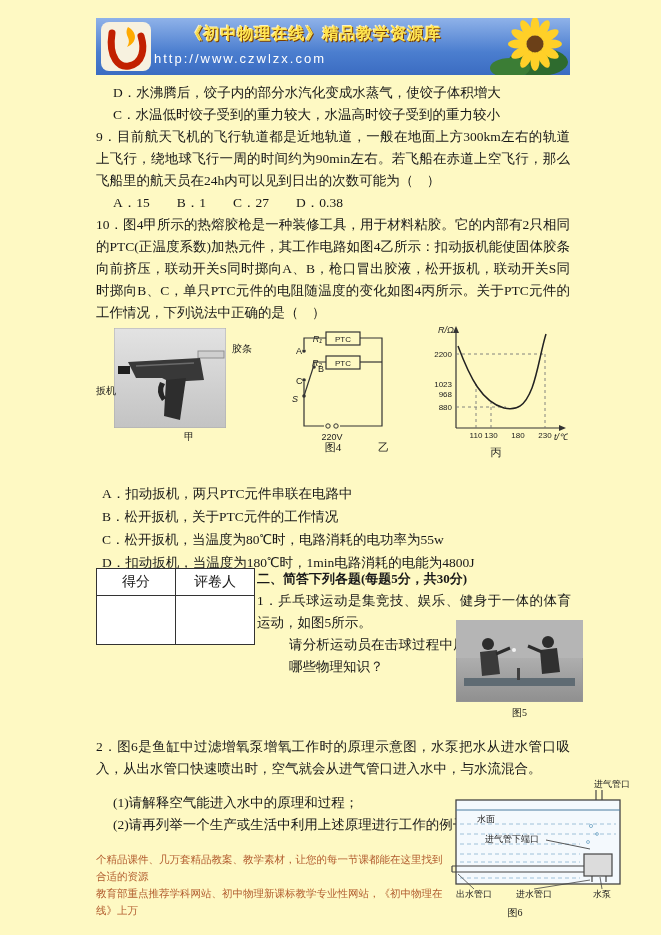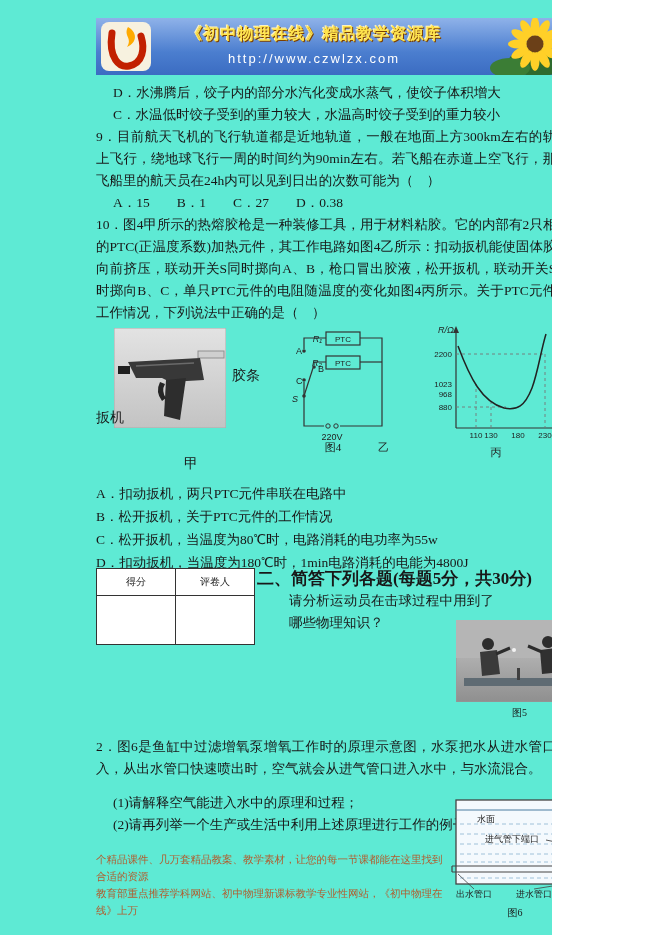--- a/index.html
+++ b/index.html
@@ -1,50 +1,50 @@
 <!DOCTYPE html>
 <html><head>
 <meta charset="utf-8">
 <style>
   html,body{margin:0;padding:0;}
   body{width:661px;height:935px;background:#ffffff;font-family:"Liberation Serif",serif;color:#181818;}
-  .page{position:relative;width:552px;height:935px;background:#5eead4;overflow:hidden;}
+  .page{position:relative;width:661px;height:935px;background:#fef9c3;overflow:hidden;}
   .abs{position:absolute;}
   p{margin:0;}
   .text{font-size:13.5px;line-height:22px;text-align:justify;}
   .indent{padding-left:17px;}
 
   
   .banner{position:absolute;left:96px;top:18px;width:474px;height:57px;
     background:linear-gradient(180deg,#8fb2e9 0%,#4b7ecf 60%,#3b6cc2 100%);overflow:hidden;}
   .banner-title{position:absolute;left:58px;top:6px;width:320px;text-align:center;
     font-family:"Liberation Sans",sans-serif;font-size:16px;font-weight:bold;color:#ffe44d;
     text-shadow:1px 1px 0 #7c3f00, -1px -1px 0 #fff2c0;letter-spacing:1px;white-space:nowrap;}
-  .banner-url{position:absolute;left:58px;top:33px;width:320px;text-align:center;
+  .banner-url{position:absolute;left:58px;top:33px;width:320px;
     font-family:"Liberation Sans",sans-serif;font-size:13px;color:#ffffff;letter-spacing:2px;cursor:pointer;}
   .logo{position:absolute;left:4px;top:3px;}
   .sunflower{position:absolute;right:0;top:0;}
 
   
   .block{position:absolute;left:96px;width:474px;}
-  .opts p{line-height:23px;}
+  .opts p{line-height:23px;margin-left:6px;}
 
   
   .fig4{position:absolute;left:96px;top:320px;width:474px;height:144px;}
-  .fig4-label{position:absolute;font-size:14px;margin-top:25px;}
+  .fig4-label{position:absolute;font-size:10px;}
   .fig4-caption{position:absolute;left:96px;top:440px;width:474px;text-align:center;font-size:11px;}
 
   
   .score-table{position:absolute;left:96px;top:568px;border-collapse:collapse;}
-  .score-table td{border:1.5px solid #333;width:76px;text-align:center;font-size:10px;background:#fff;}
+  .score-table td{border:1.5px solid #333;width:76px;text-align:center;font-size:14px;background:#fff;}
   .score-table tr.hdr td{height:24px;}
   .score-table tr.blank td{height:46px;}
 
   .sec2{position:absolute;left:257px;top:568px;width:316px;}
-  .sec2 .heading{font-size:17px;font-weight:bold;line-height:22px;}
+  .sec2 .heading{font-size:13px;font-weight:bold;line-height:22px;}
   .sec2 .q1a{width:314px;}
   .sec2 .q1b{width:205px;margin-left:32px;}
 
   .fig-caption{position:absolute;font-size:10px;text-align:center;}
 
   .footer{position:absolute;left:96px;top:851px;width:356px;font-size:10.5px;line-height:17px;
     color:#b25c2e;font-family:"Liberation Sans",sans-serif;}
 
   svg text{font-family:"Liberation Sans",sans-serif;fill:#222;}
 </style>
@@ -193,20 +193,21 @@
     </tr>
     <tr class="blank">
       <td></td>
       <td></td>
     </tr>
   </tbody>
     </table>
 
   <div class="sec2 text">
     <p class="heading">二、简答下列各题(每题5分，共30分)</p>
+    <p class="q1a">1．乒乓球运动是集竞技、娱乐、健身于一体的体育运动，如图5所示。</p>
     <p class="q1b">请分析运动员在击球过程中用到了哪些物理知识？</p>
   </div>
 
   <svg class="abs" style="left:456px;top:620px;" width="127" height="82" viewBox="0 0 127 82">
     <defs>
       <linearGradient id="g5" x1="0" y1="0" x2="0" y2="1">
         <stop offset="0" stop-color="#c9c9c9"></stop>
           <stop offset="1" stop-color="#8f8f8f"></stop>
       </linearGradient>
     </defs>

